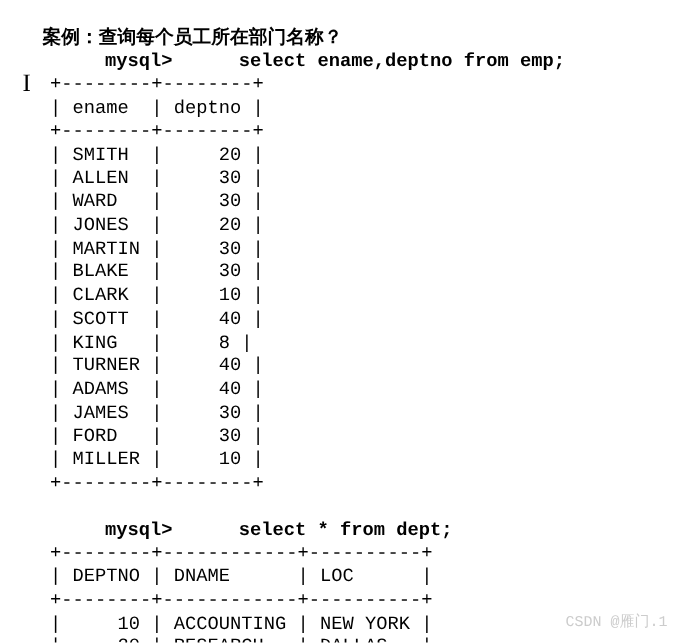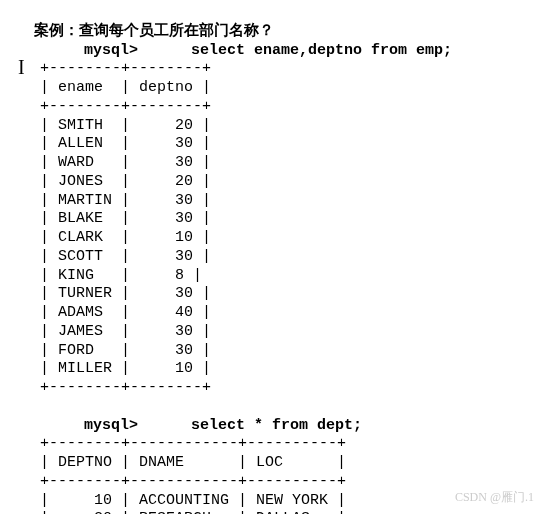--- a/index.html
+++ b/index.html
@@ -34,44 +34,44 @@
       font-family: Georgia, serif;
       font-size: 20px;
       color: #000;
     }
     .watermark {
       position: absolute;
       right: 12px;
       bottom: 8px;
       font-size: 12px;
       color: #ccc;
-      font-family: Liberation Serif, serif;
+      font-family: Liberation Mono, monospace;
     }
   </style>
 </head>
 <body>
 
 <span class="cursor-mark">I</span>
 
 <div class="content">
 <span class="title">案例：查询每个员工所在部门名称？</span>
 <span class="bold">mysql&gt;</span><span class="bold"> select ename,deptno from emp;</span>
 <span>+--------+--------+</span>
 <span>| ename  | deptno |</span>
 <span>+--------+--------+</span>
 <span>| SMITH  |     20 |</span>
 <span>| ALLEN  |     30 |</span>
 <span>| WARD   |     30 |</span>
 <span>| JONES  |     20 |</span>
 <span>| MARTIN |     30 |</span>
 <span>| BLAKE  |     30 |</span>
 <span>| CLARK  |     10 |</span>
-<span>| SCOTT  |     30 |</span>
+<span>| SCOTT  |     40 |</span>
 <span>| KING   |     8 |</span>
-<span>| TURNER |     30 |</span>
+<span>| TURNER |     40 |</span>
 <span>| ADAMS  |     40 |</span>
 <span>| JAMES  |     30 |</span>
 <span>| FORD   |     30 |</span>
 <span>| MILLER |     10 |</span>
 <span>+--------+--------+</span>
 
 <span class="bold">mysql&gt;</span><span class="bold"> select * from dept;</span>
 <span>+--------+------------+----------+</span>
 <span>| DEPTNO | DNAME      | LOC      |</span>
 <span>+--------+------------+----------+</span>

